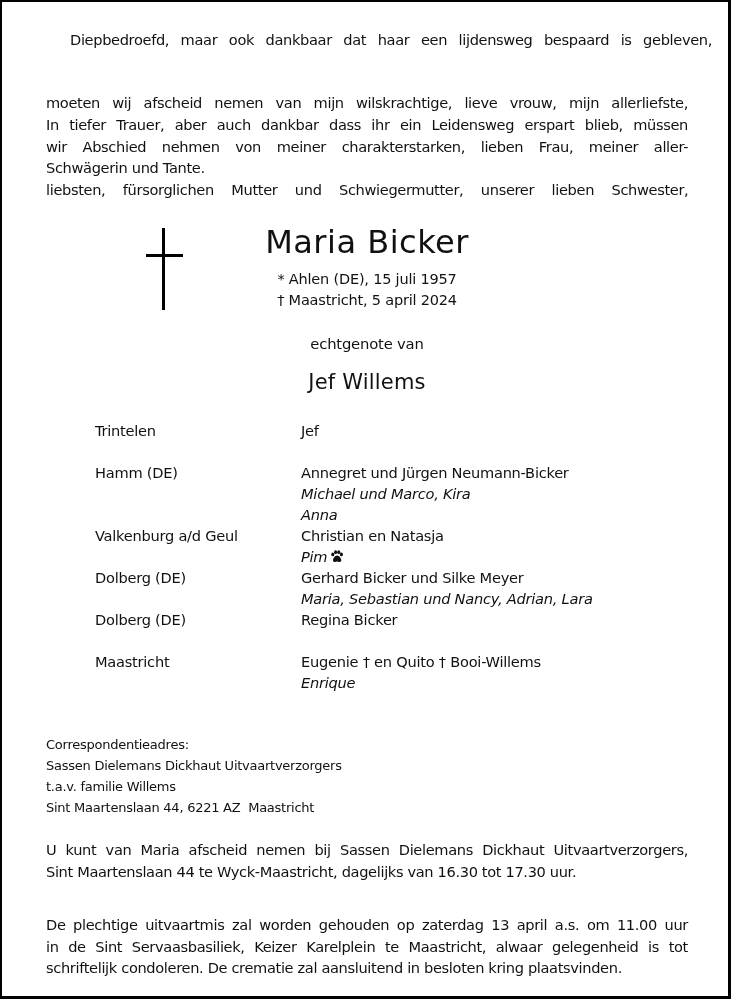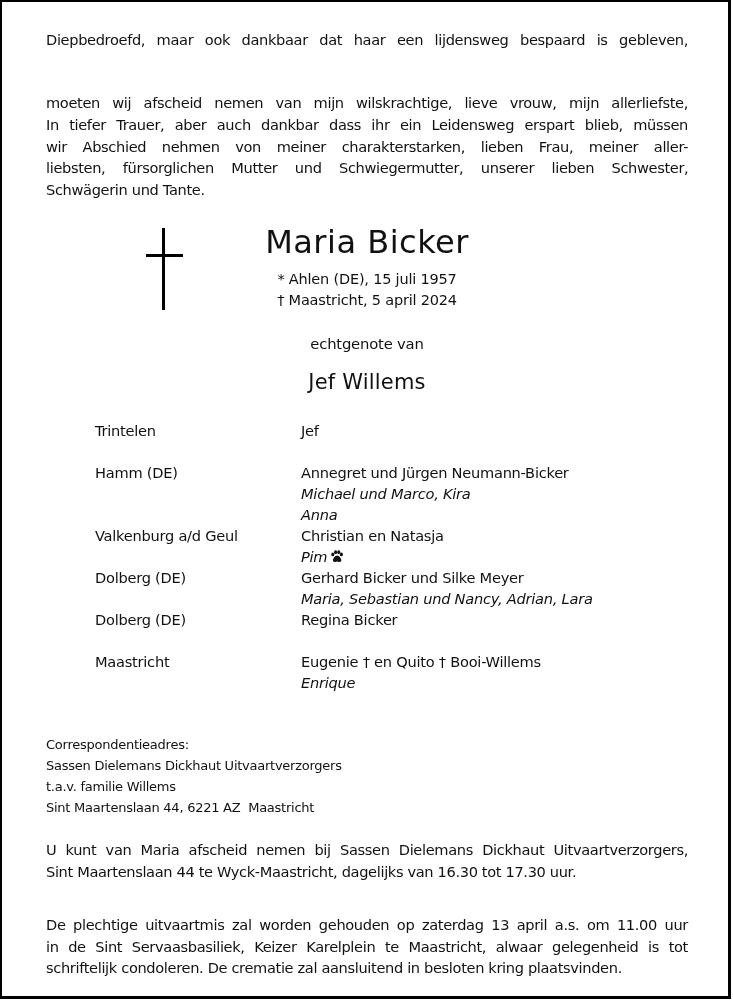--- a/index.html
+++ b/index.html
@@ -111,29 +111,29 @@
 
     .visit { top: 839px; }
     .service { top: 902px; margin-top: 12px; }
   </style>
 </head>
 <body>
 
 <div class="frame"></div>
 
 <div class="para intro-nl">
-  <span class="line" style="white-space: nowrap; display: block; word-spacing: 7.2px;">Diepbedroefd, maar ook dankbaar dat haar een lijdensweg bespaard is gebleven,</span>
+  <span class="line" style="white-space: nowrap; display: block; word-spacing: 7.2px; margin-left: 24px;">Diepbedroefd, maar ook dankbaar dat haar een lijdensweg bespaard is gebleven,</span>
   <span class="line" style="white-space: nowrap; display: block; word-spacing: 8px; margin-top: 41px;">moeten wij afscheid nemen van mijn wilskrachtige, lieve vrouw, mijn allerliefste,</span>
 </div>
 
 <div class="para intro-de">
   <span class="line" style="white-space: nowrap; display: block; word-spacing: 6px;">In tiefer Trauer, aber auch dankbar dass ihr ein Leidensweg erspart blieb, müssen</span>
   <span class="line" style="white-space: nowrap; display: block; word-spacing: 11.3333px;">wir Abschied nehmen von meiner charakterstarken, lieben Frau, meiner aller-</span>
+  <span class="line last" style="display: block;">Schwägerin und Tante.</span>
   <span class="line" style="white-space: nowrap; display: block; word-spacing: 13.1429px;">liebsten, fürsorglichen Mutter und Schwiegermutter, unserer lieben Schwester,</span>
-  <span class="line last" style="display: block;">Schwägerin und Tante.</span>
 </div>
 
 <div class="cross">
   <div class="v"></div>
   <div class="h"></div>
 </div>
 
 <div class="center-block deceased-name">Maria Bicker</div>
 
 <div class="center-block life-dates">

